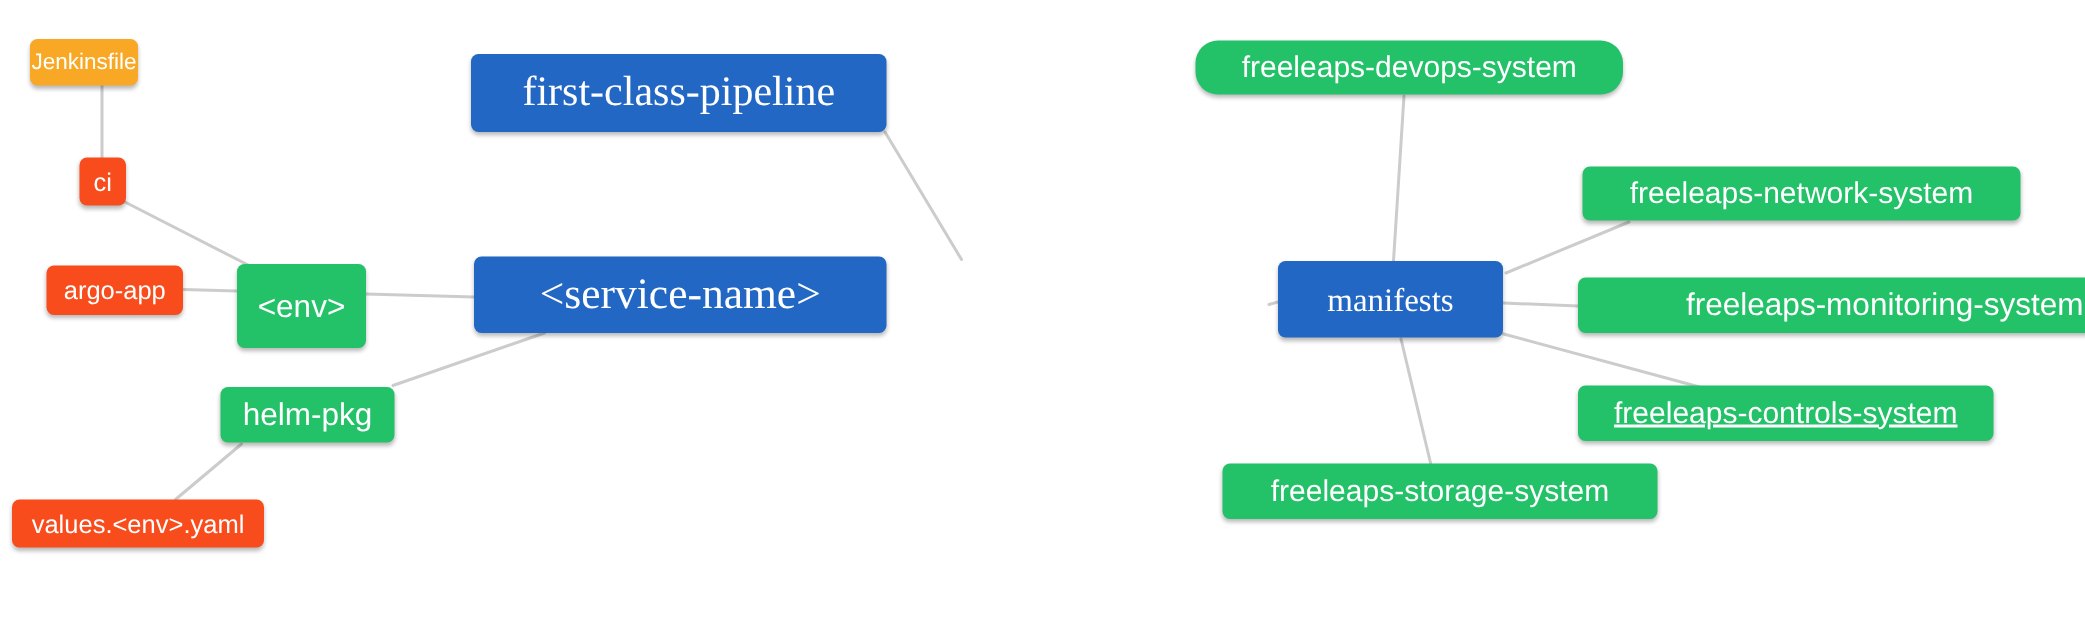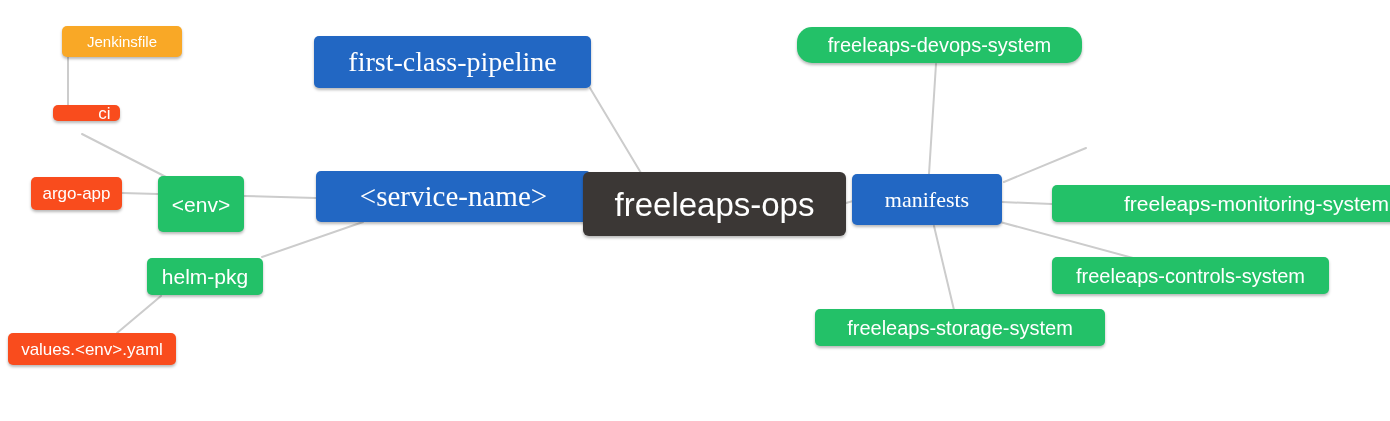--- a/index.html
+++ b/index.html
@@ -20,34 +20,34 @@
     box-shadow:0 2px 3px rgba(0,0,0,0.28);
     cursor:pointer;
     line-height:1;
   }
   .c-blue{background:#2267c3;font-family:Liberation Serif, serif;}
   .c-green{background:#23c168;}
   .c-red{background:#f94c1d;}
   .c-orange{background:#f9a826;}
   .c-dark{background:#3b3735;}
 
-  .n-jenkinsfile        {left:20px;  top:26px;  width:120px;  height:31px; font-size:15px;margin-left:42px;}
-  .n-ci                 {left:53px;  top:105px; width:31px;  height:16px; font-size:17px;padding-left:36px;}
+  .n-jenkinsfile        {left:20px;  top:26px;  width:72px;  height:31px; font-size:15px;}
+  .n-ci                 {left:53px;  top:105px; width:31px;  height:32px; font-size:17px;}
   .n-argo-app           {left:31px;  top:177px; width:91px;  height:33px; font-size:17px;text-align:center;}
   .n-env                {left:158px; top:176px; width:86px;  height:56px; font-size:21px;}
   .n-helm-pkg           {left:147px; top:258px; width:116px; height:37px; font-size:21px;}
   .n-values-env-yaml    {left:8px;   top:333px; width:168px; height:32px; font-size:17px;}
   .n-first-class-pipeline{left:314px;top:36px;  width:277px; height:52px; font-size:28px;}
   .n-service-name       {left:316px; top:171px; width:275px; height:51px; font-size:29px;}
   .n-freeleaps-ops      {left:583px; top:172px; width:263px; height:64px; font-size:33px; border-radius:6px;}
   .n-manifests          {left:852px; top:174px; width:150px; height:51px; font-size:22px;}
   .n-devops-system      {left:797px; top:27px;  width:285px; height:36px; font-size:20px;border-radius:15px;}
   .n-network-system     {left:1055px;top:111px; width:292px; height:36px; font-size:20px;}
   .n-monitoring-system  {left:1052px;top:185px; width:321px; height:37px; font-size:21px;padding-left:44px;}
-  .n-controls-system    {left:1052px;top:257px; width:277px; height:37px; font-size:20px;}
+  .n-controls-system    {left:1052px;top:257px; width:277px; height:37px; font-size:20px;text-decoration:underline;}
   .n-storage-system     {left:815px; top:309px; width:290px; height:37px; font-size:20px;}
 </style>
 </head>
 <body>
 
 <div class="canvas">
 
   <svg class="edges" width="1390" height="421" viewBox="0 0 1390 421" aria-hidden="true">
     <line x1="68" y1="57" x2="68" y2="106"></line>
     <line x1="82" y1="134" x2="168" y2="178"></line>
@@ -66,20 +66,20 @@
   </svg>
 
   <div class="node c-orange n-jenkinsfile">Jenkinsfile</div>
   <div class="node c-red    n-ci">ci</div>
   <div class="node c-red    n-argo-app">argo-app</div>
   <div class="node c-green  n-env">&lt;env&gt;</div>
   <div class="node c-green  n-helm-pkg">helm-pkg</div>
   <div class="node c-red    n-values-env-yaml">values.&lt;env&gt;.yaml</div>
   <div class="node c-blue   n-first-class-pipeline">first-class-pipeline</div>
   <div class="node c-blue   n-service-name">&lt;service-name&gt;</div>
-  <div class="node c-dark   n-freeleaps-ops">freeleaps-ops</div>
   <div class="node c-blue   n-manifests">manifests</div>
   <div class="node c-green  n-devops-system">freeleaps-devops-system</div>
+  <div class="node c-green  n-network-system">freeleaps-network-system</div>
   <div class="node c-green  n-monitoring-system">freeleaps-monitoring-system</div>
   <div class="node c-green  n-controls-system">freeleaps-controls-system</div>
   <div class="node c-green  n-storage-system">freeleaps-storage-system</div>
 
 </div>
 
 </body></html>

